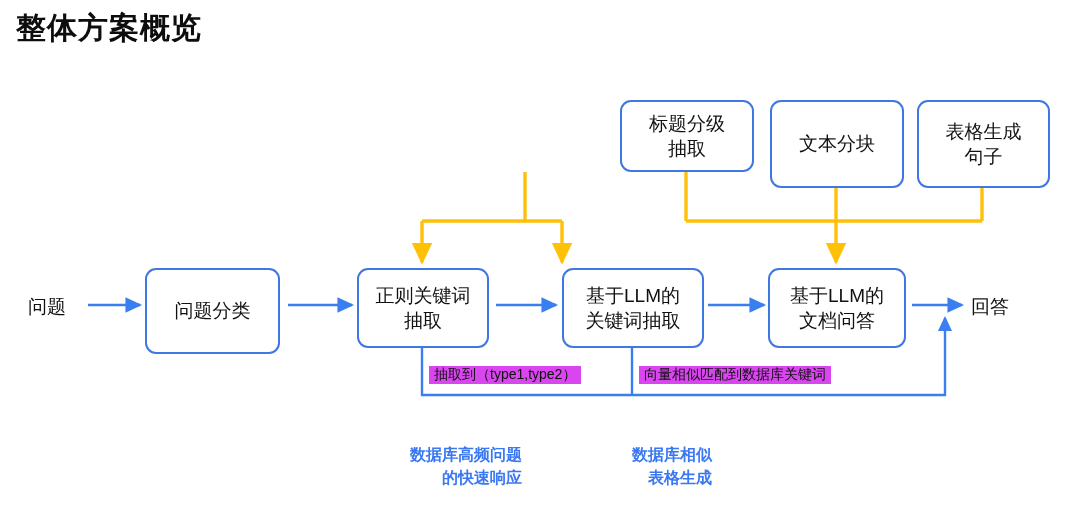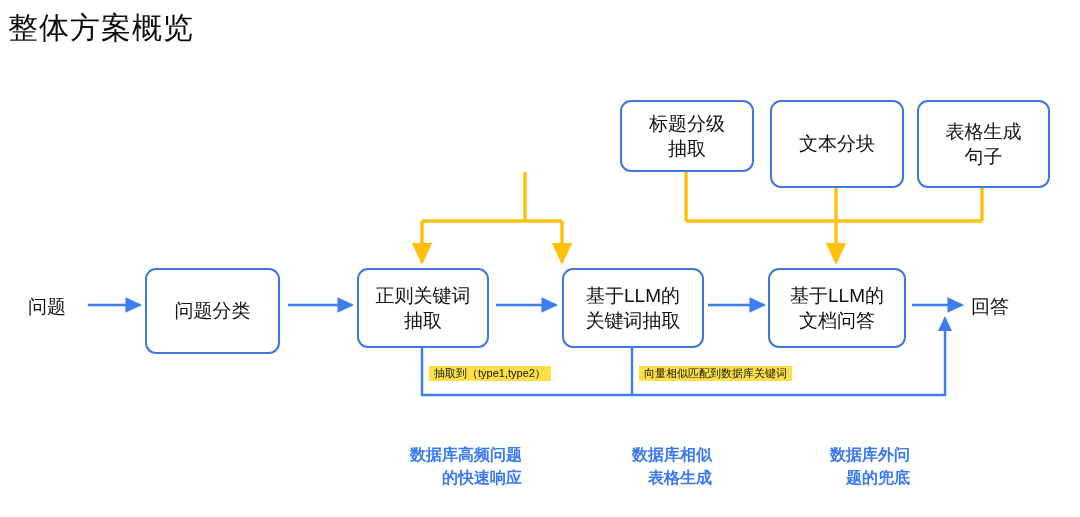--- a/index.html
+++ b/index.html
@@ -23,24 +23,24 @@
   }
   #svg-layer {
     position: absolute;
     left: 0; top: 0;
     width: 1080px;
     height: 517px;
     pointer-events: none;
   }
   .page-title {
     position: absolute;
-    left: 8px;
+    left: 16px;
     top: 8px;
     font-size: 30px;
-    font-weight: normal;
+    font-weight: bold;
     letter-spacing: 1px;
     color: #0d0d0d;
     white-space: nowrap;
   }
   .node {
     position: absolute;
     box-sizing: border-box;
     border: 2px solid #4177e0;
     border-radius: 11px;
     background: #ffffff;
@@ -58,24 +58,24 @@
   .node .ln { display: block; }
   .plain-text {
     position: absolute;
     font-size: 19px;
     color: #111111;
     white-space: nowrap;
     z-index: 3;
   }
   .edge-label {
     position: absolute;
-    font-size: 11px;
+    font-size: 14px;
     color: #111111;
     white-space: nowrap;
-    background: #fde047;
+    background: #d946ef;
     padding: 0 5px;
     z-index: 4;
   }
   .note {
     position: absolute;
     font-size: 16px;
     font-weight: bold;
     color: #3a78f2;
     text-align: right;
     line-height: 1.45;
@@ -173,18 +173,14 @@
   <div class="note" style="left:322px; top:443px; width:200px;">
     <span class="ln">数据库高频问题</span><br>
     <span class="ln">的快速响应</span>
   </div>
 
   <div class="note" style="left:552px; top:443px; width:160px;">
     <span class="ln">数据库相似</span><br>
     <span class="ln">表格生成</span>
   </div>
 
-  <div class="note" style="left:750px; top:443px; width:160px;">
-    <span class="ln">数据库外问</span><br>
-    <span class="ln">题的兜底</span>
-  </div>
 
 </div>
 
 </body></html>

